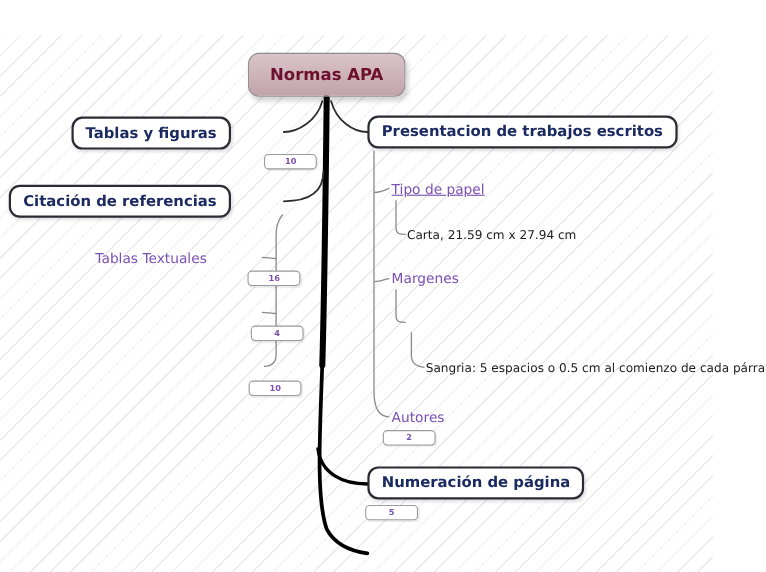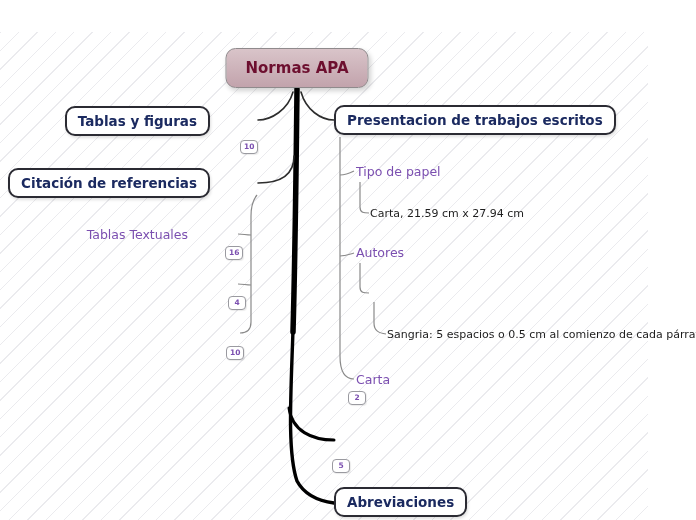--- a/index.html
+++ b/index.html
@@ -38,36 +38,36 @@
   .topic.t-numeracion   {left:334px;top:392px;}
   .topic.t-abreviaciones{left:334px;top:455px;}
 
   .subtopic{
     position:absolute;white-space:nowrap;
     font-size:12.5px;color:#7b4fb0;
   }
   .s-textuales    {right:460px;top:195px;}
   .s-parafraseadas{right:459px;top:245px;}
   .s-segun        {right:459px;top:294px;}
-  .s-tipo         {left:356px;top:132px;}
+  .s-tipo         {left:356px;top:132px;text-decoration:underline;}
   .s-margenes     {left:356px;top:213px;}
   .s-fuente       {left:356px;top:340px;}
 
   .leaf{
     position:absolute;white-space:nowrap;
     font-size:11px;color:#1d1d1d;
   }
   .l-carta  {left:370px;top:175px;text-align:right;}
   .l-pulgada{left:370px;top:255px;}
   .l-sangria{left:387px;top:296px;}
 
   .badge{
     position:absolute;min-width:10px;height:12px;
     background:#ffffff;border:1px solid #9a9aa0;border-radius:4px;
-    padding:0 3px;text-align:center;
+    padding:0 18px;text-align:center;
     font-size:7.5px;line-height:12px;color:#7b4fb0;font-weight:bold;
     box-shadow:1px 1px 1px rgba(0,0,0,0.08);
   }
   .b-tablas       {left:240px;top:108px;}
   .b-textuales    {left:225px;top:214px;}
   .b-parafraseadas{left:228px;top:264px;}
   .b-segun        {left:226px;top:314px;}
   .b-fuente       {left:348px;top:359px;}
   .b-numeracion   {left:332px;top:427px;}
   .b-abreviaciones{left:335px;top:490px;text-decoration:underline;}
@@ -97,26 +97,26 @@
     <path d="M257,163 C252,169 251,175 251,184 L251,290 C251,298 247,301 240,301" stroke="#8a8a8a" stroke-width="1.2" fill="none"></path>
     <path d="M251,203 C246,203 243,202 238,202" stroke="#8a8a8a" stroke-width="1.2" fill="none"></path>
     <path d="M251,253 C246,253 243,252 238,252" stroke="#8a8a8a" stroke-width="1.2" fill="none"></path>
   </svg>
 
   <div class="root-node">Normas APA</div>
 
   <div class="topic t-tablas">Tablas y figuras</div>
   <div class="topic t-citacion">Citación de referencias</div>
   <div class="topic t-presentacion">Presentacion de trabajos escritos</div>
-  <div class="topic t-abreviaciones">Abreviaciones</div>
+  <div class="topic t-numeracion">Numeración de página</div>
 
   <div class="subtopic s-textuales">Tablas Textuales</div>
   <div class="subtopic s-tipo">Tipo de papel</div>
-  <div class="subtopic s-margenes">Autores</div>
-  <div class="subtopic s-fuente">Carta</div>
+  <div class="subtopic s-margenes">Margenes</div>
+  <div class="subtopic s-fuente">Autores</div>
 
   <div class="leaf l-carta">Carta, 21.59 cm x 27.94 cm</div>
   <div class="leaf l-sangria">Sangria: 5 espacios o 0.5 cm al comienzo de cada párrafo</div>
 
   <div class="badge b-tablas">10</div>
   <div class="badge b-textuales">16</div>
   <div class="badge b-parafraseadas">4</div>
   <div class="badge b-segun">10</div>
   <div class="badge b-fuente">2</div>
   <div class="badge b-numeracion">5</div>

